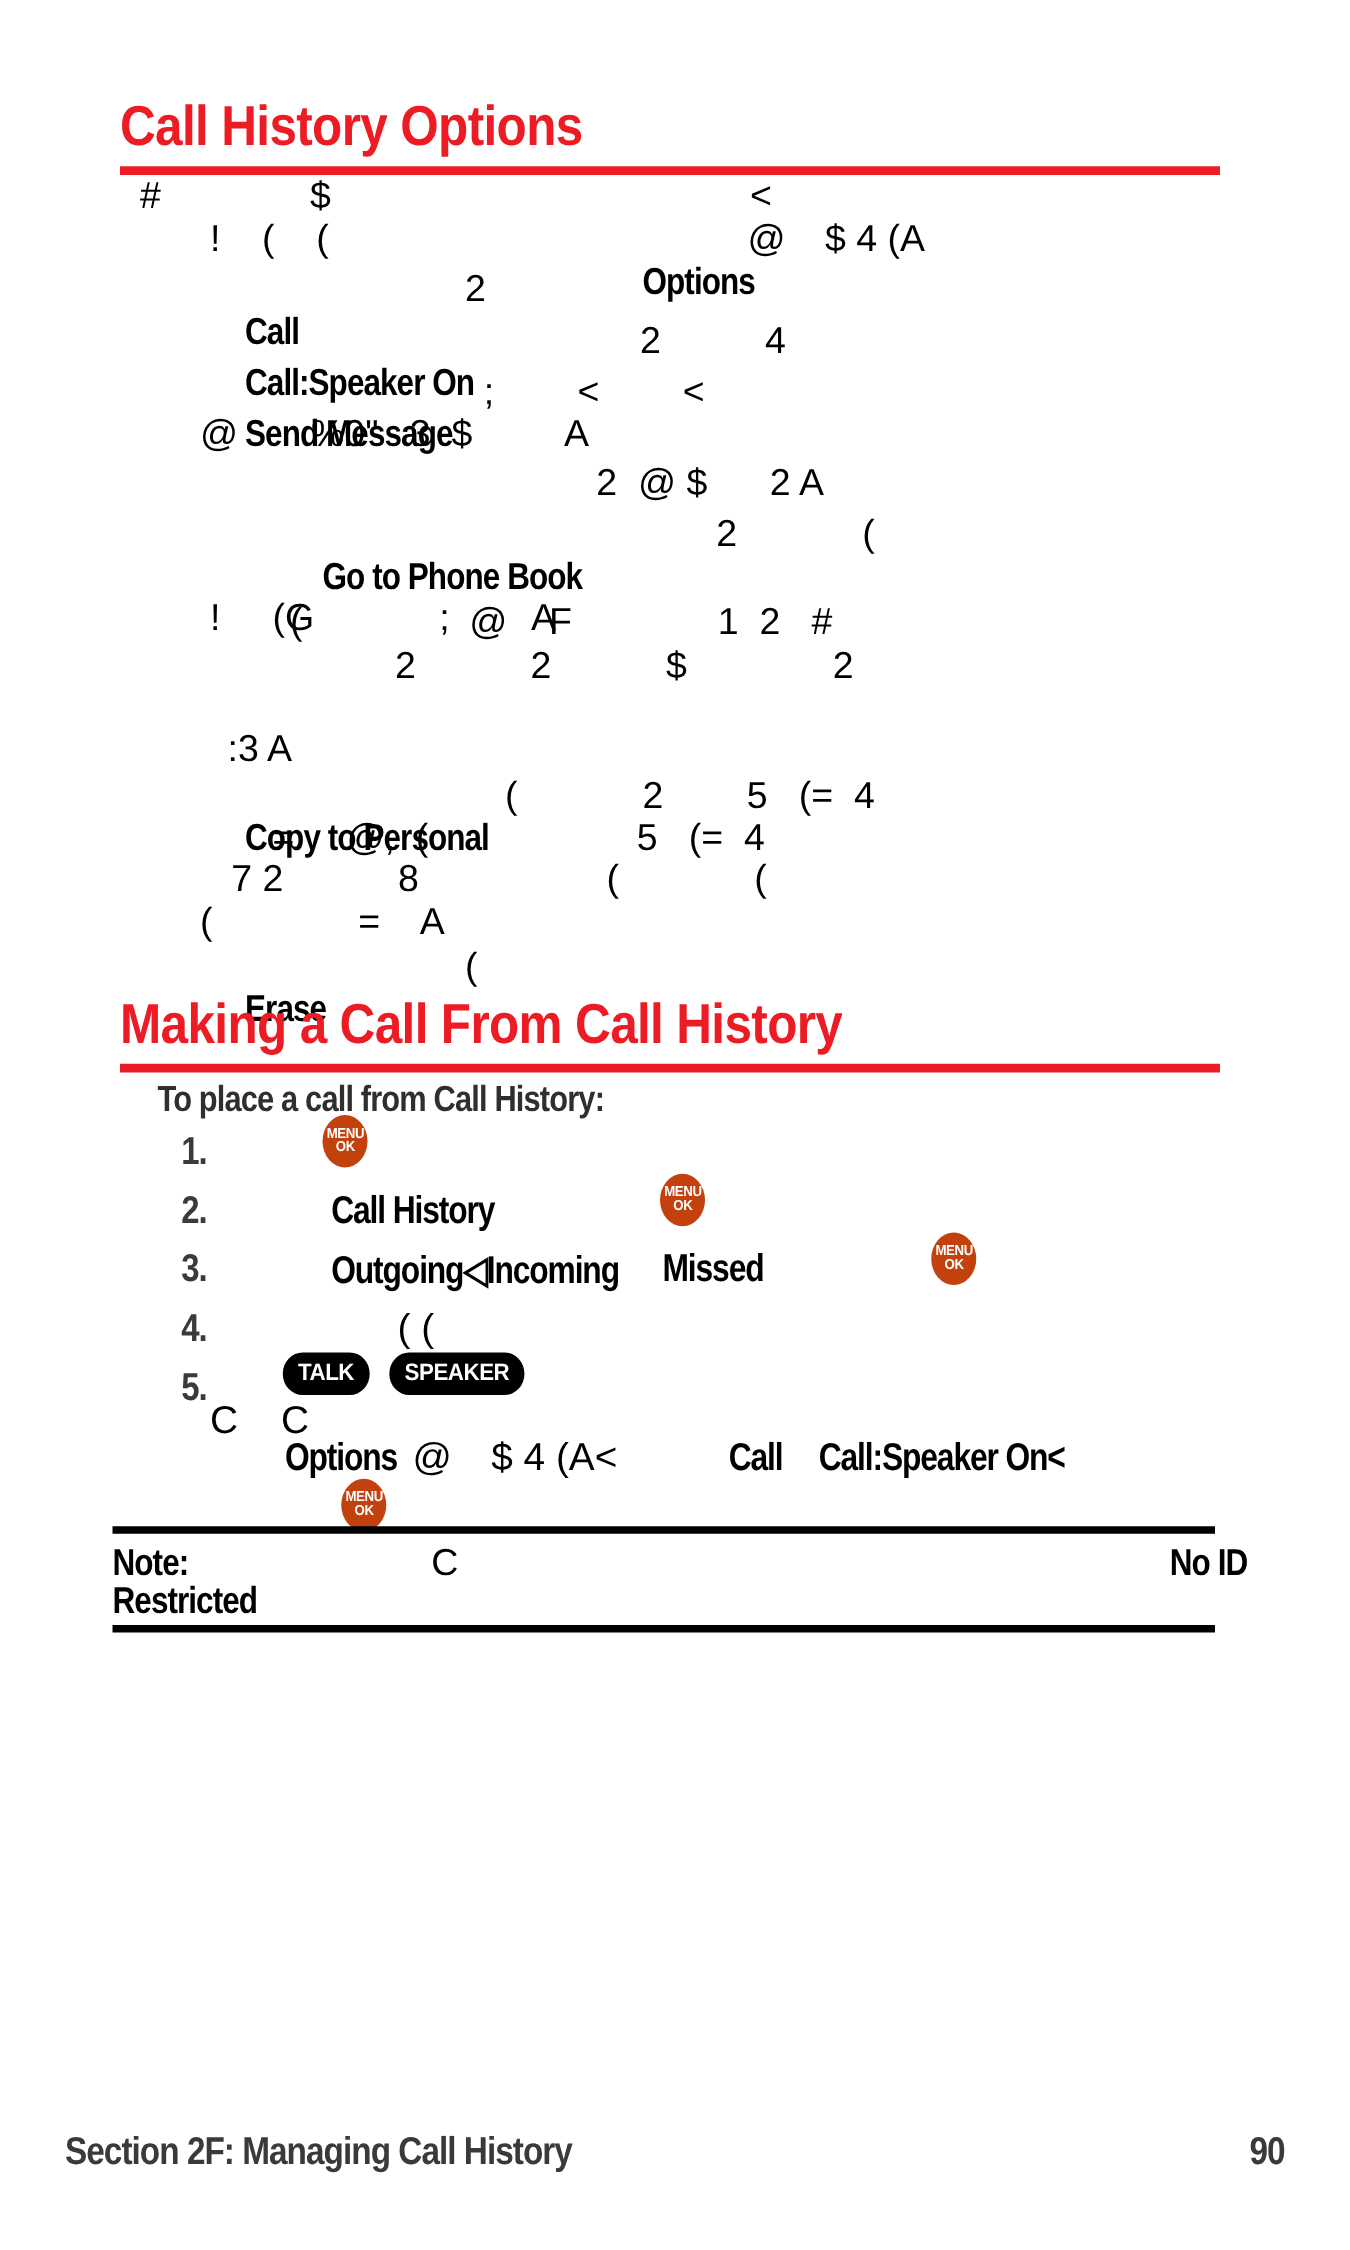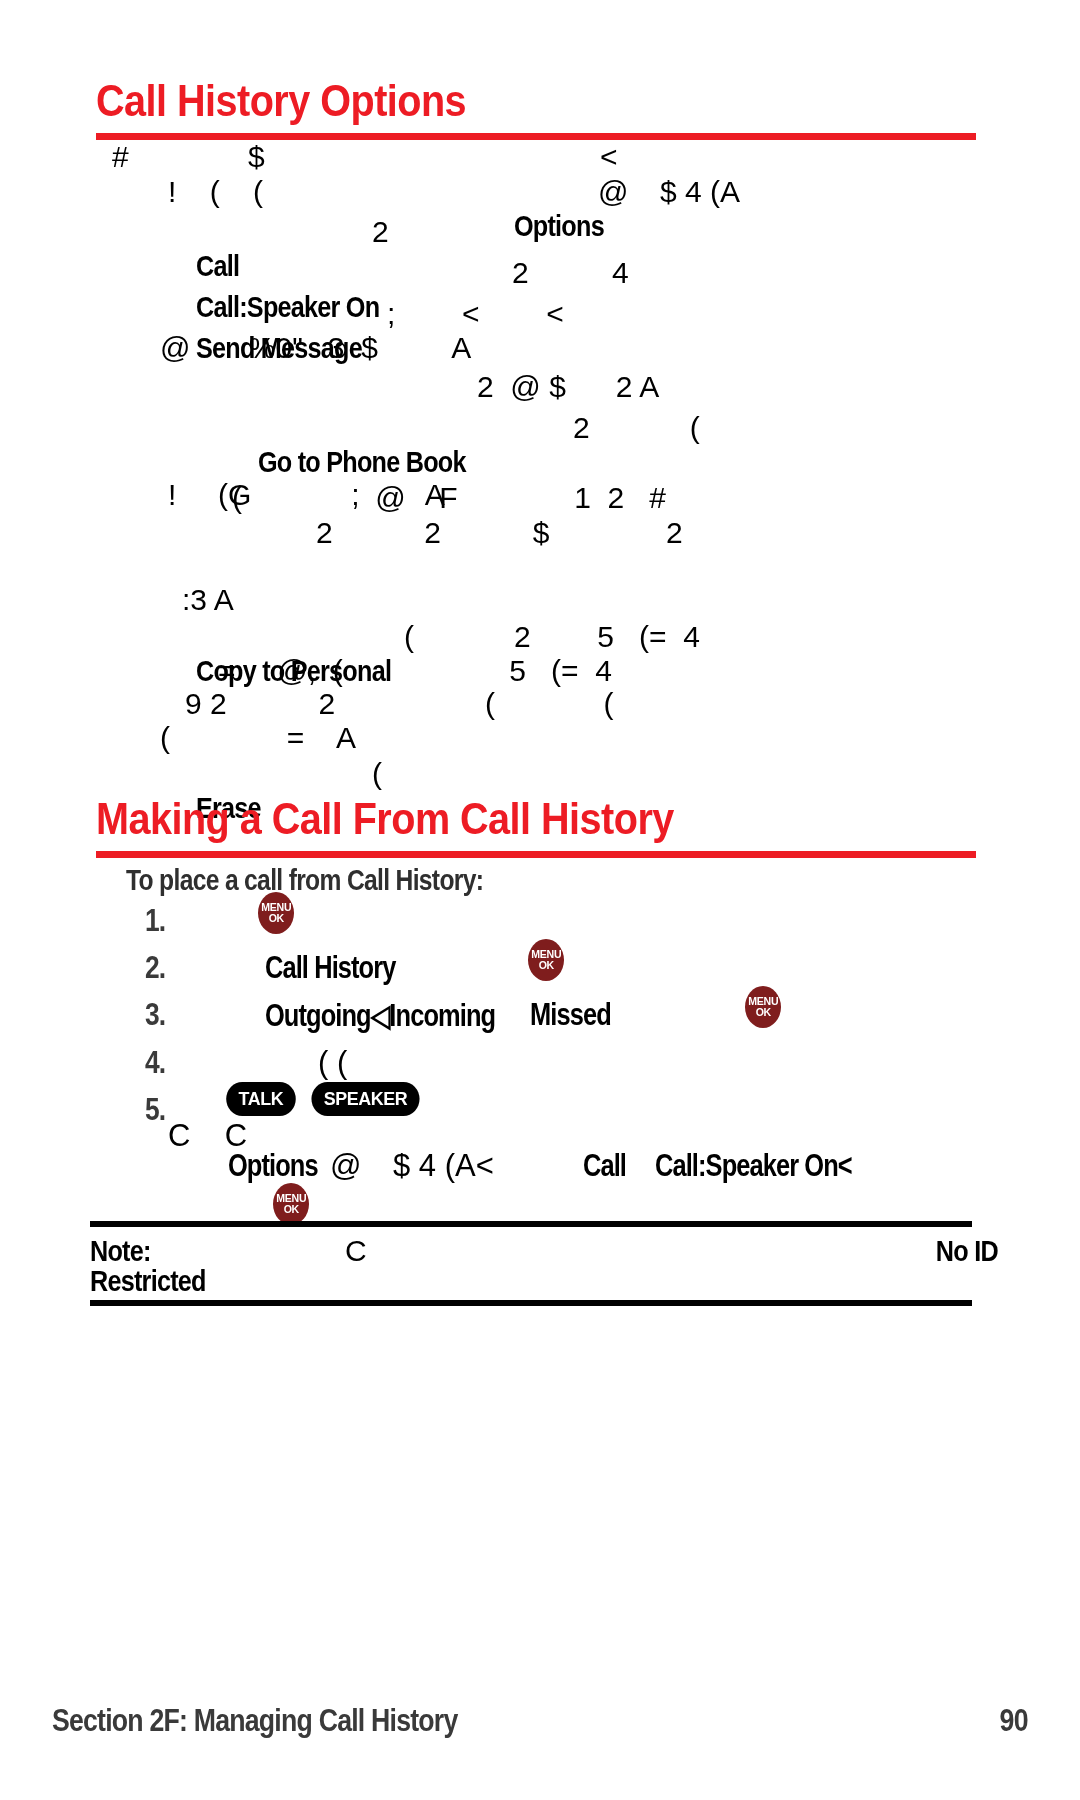--- a/index.html
+++ b/index.html
@@ -94,21 +94,21 @@
     font-size: 31px;
     white-space: pre;
   }
 
   
   .key-menu {
     position: absolute;
     width: 36px;
     height: 42px;
     border-radius: 50%;
-    background: #7f1d1d;
+    background: #c2410c;
     color: #ffffff;
     display: flex;
     flex-direction: column;
     align-items: center;
     justify-content: center;
     line-height: 0.96;
   }
   .key-menu .k1 {
     font-size: 11.5px;
     font-weight: bold;
@@ -237,21 +237,21 @@
   <div class="line glyphs" style="left:168px; top:478px;">!     (G            ;        A</div>
 
   <div class="line glyphs" style="left:316px; top:516px;">2           2           $              2</div>
   <div class="line glyphs" style="left:182px; top:583px;">:3 A</div>
 
   <div class="line" style="left:163px; top:620px;">
     <span class="term">Copy to Personal</span>
   </div>
   <div class="line glyphs" style="left:392px; top:620px;margin-left:12px;">(            2        5   (=  4</div>
   <div class="line glyphs" style="left:218px; top:654px;">=     @,  (                    5   (=  4</div>
-  <div class="line glyphs" style="left:185px; top:687px;">9 2           2                  (             (</div>
+  <div class="line glyphs" style="left:185px; top:687px;">7 2           8                  (             (</div>
   <div class="line glyphs" style="left:160px; top:721px;">(              =    A</div>
 
   <div class="line" style="left:163px; top:757px;">
     <span class="term">Erase</span>
   </div>
   <div class="line glyphs" style="left:372px; top:757px;">(</div>
 
   <div class="section-head" style="left:96px; top:793px; font-size:45px;">Making a Call From Call History</div>
   <div class="rule-red" style="left:96px; top:851px; width:880px; height:7px;"></div>
 

